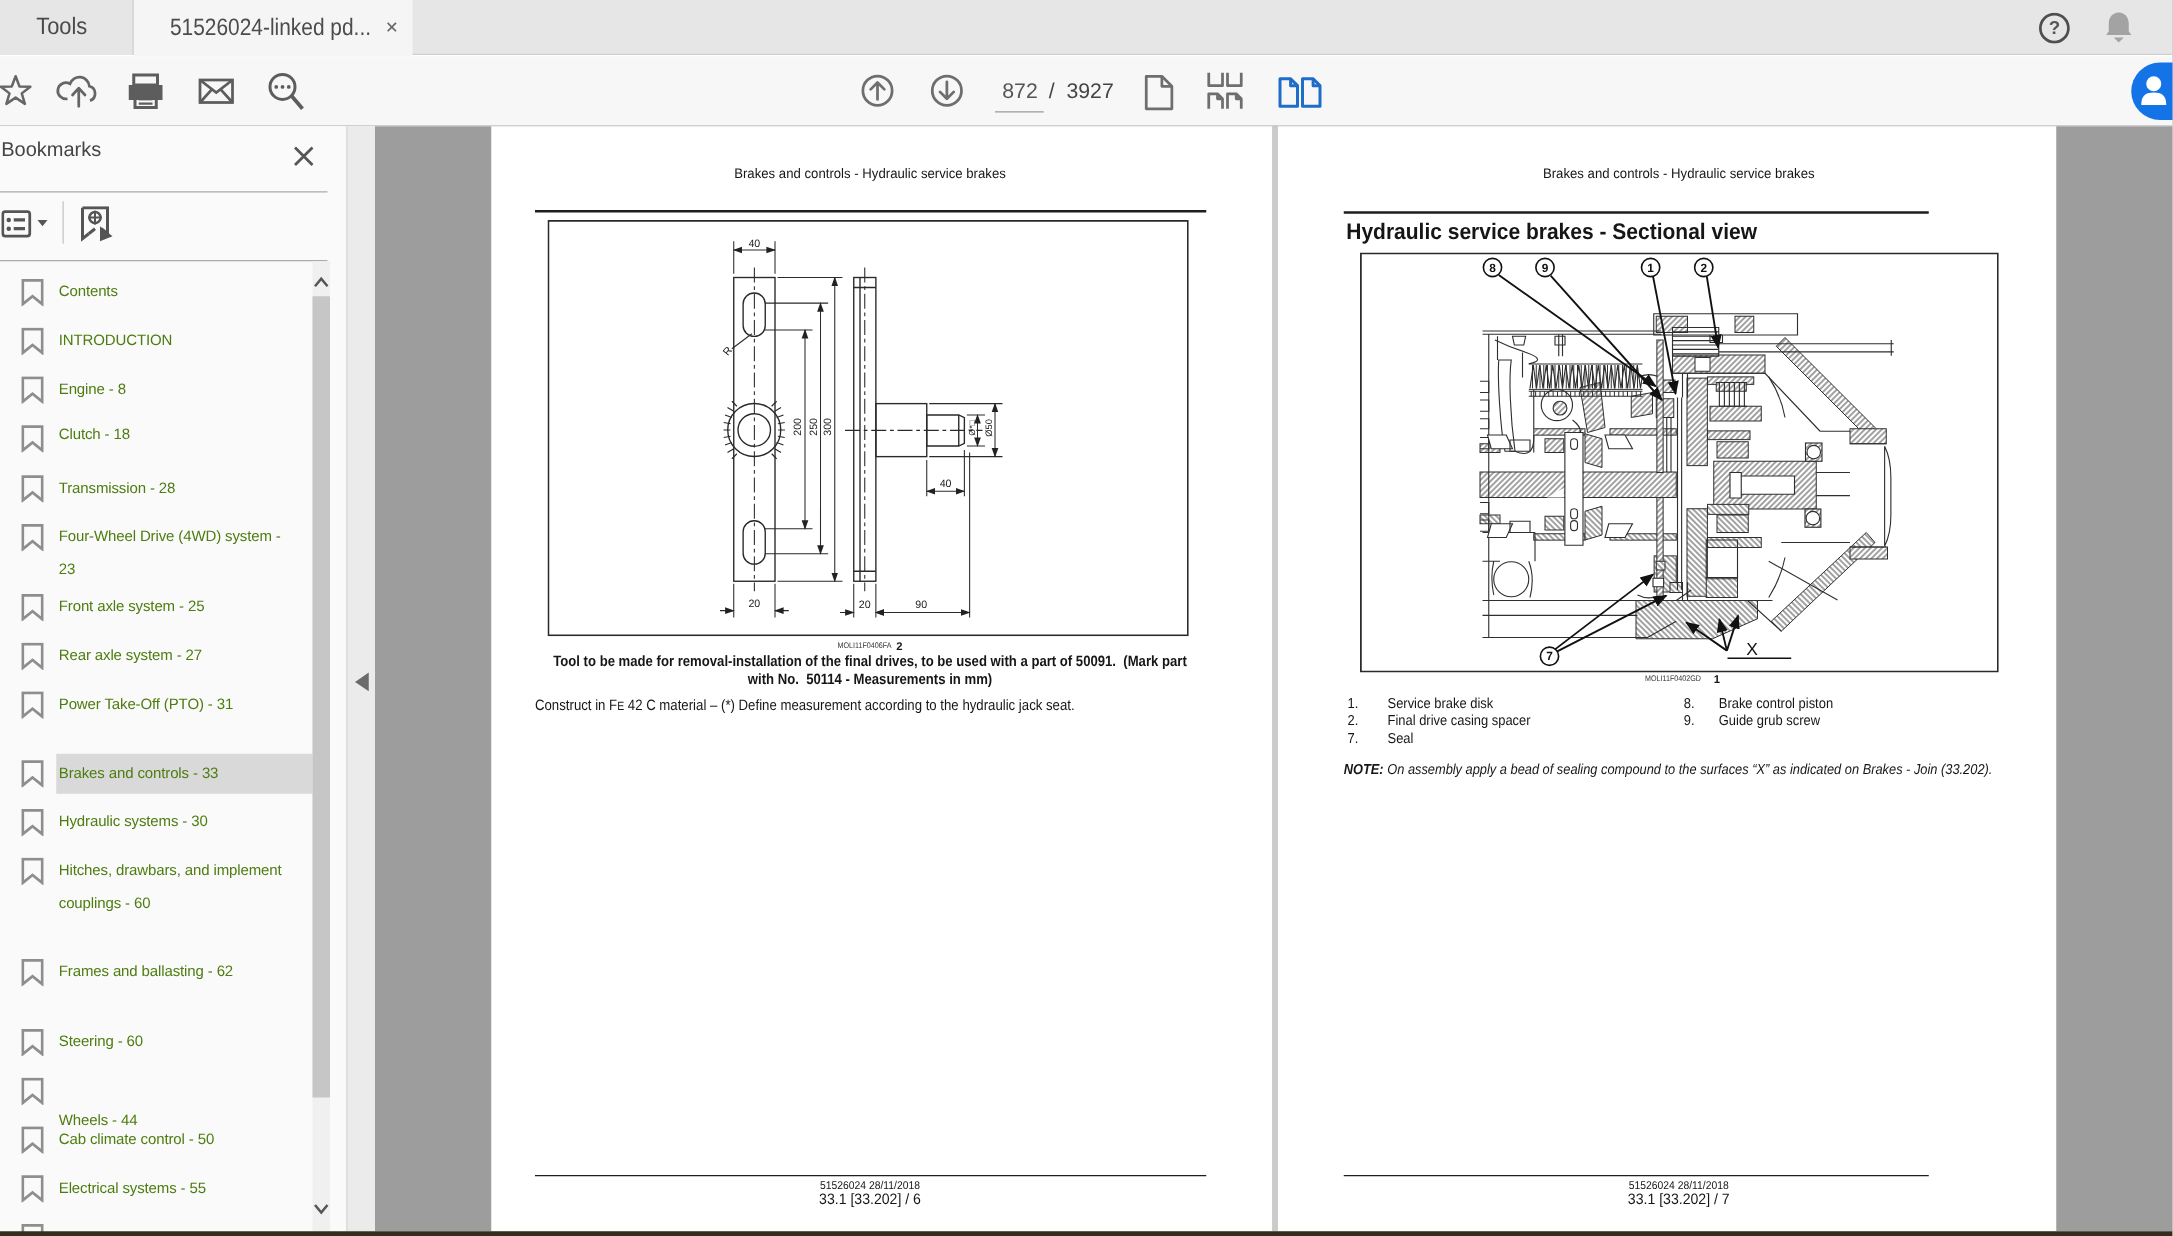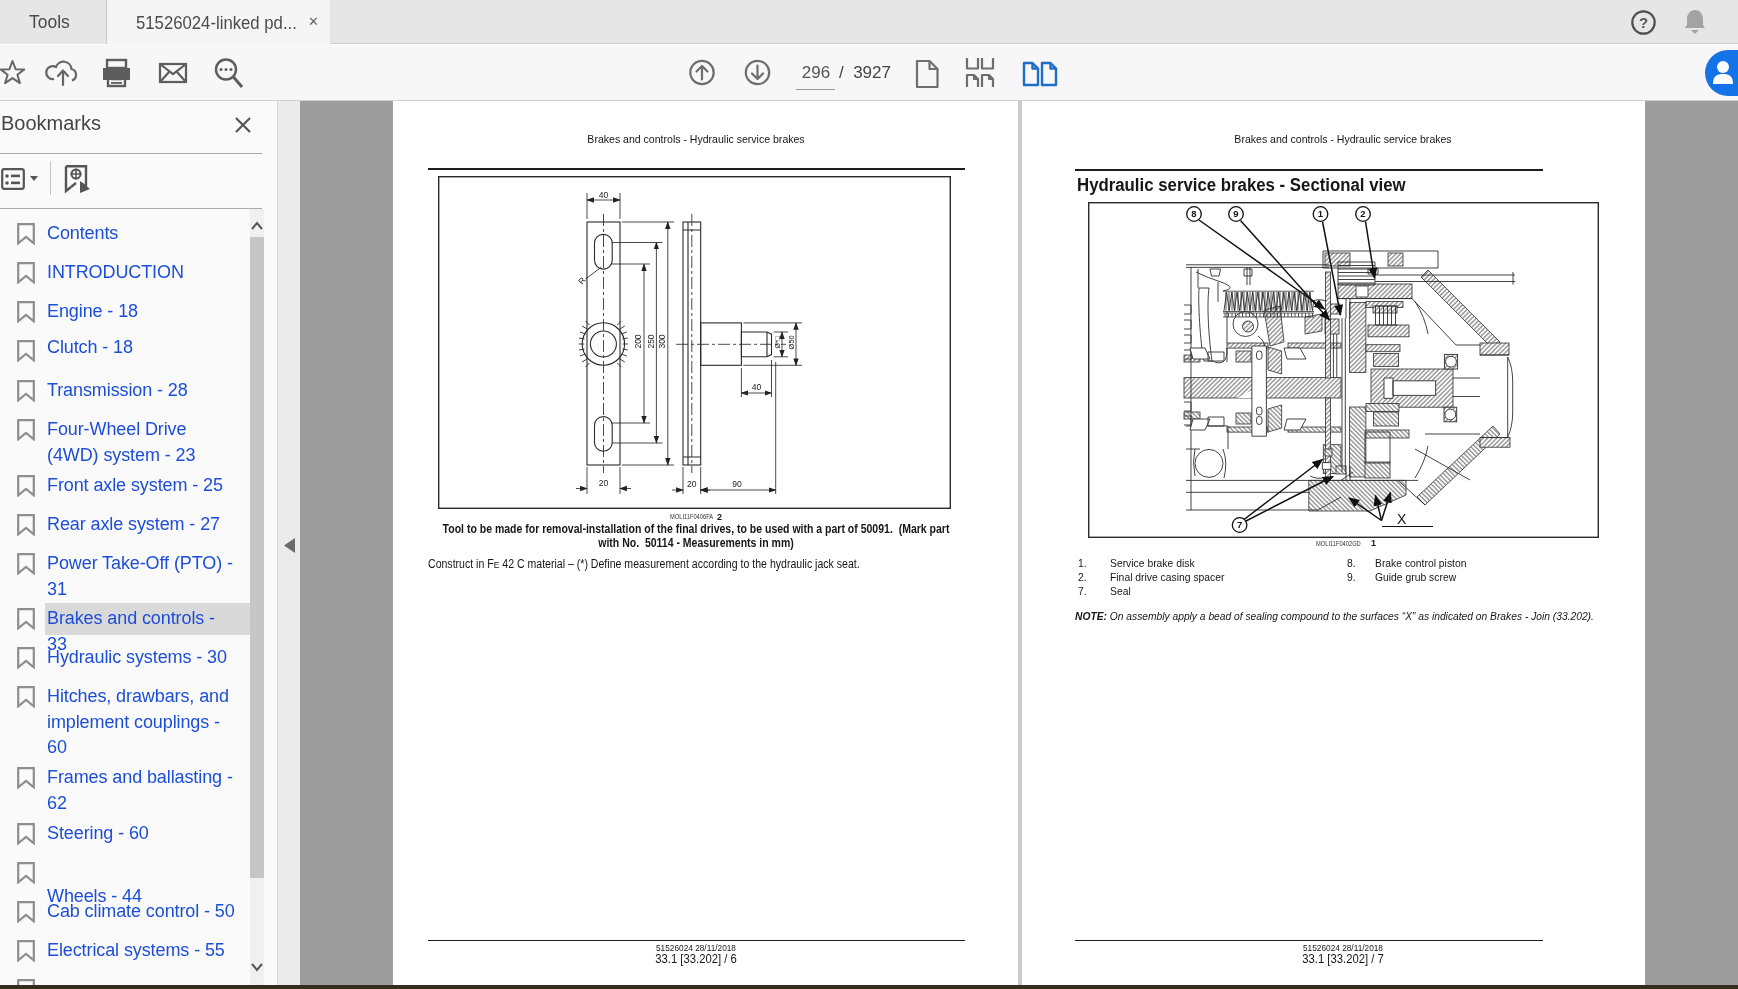--- a/index.html
+++ b/index.html
@@ -13,26 +13,26 @@
 #activetab{left:107px;top:0;width:223px;height:45px;background:#f5f5f5}
 #activetab .t{position:absolute;left:29px;top:12px;font-size:19px;color:#4c4c4c;display:inline-block;transform:scaleX(0.88);transform-origin:left center}
 #activetab .x{position:absolute;left:201px;top:14px;font-size:13px;color:#666}
 #toolbar{left:0;top:45px;width:1738px;height:56px;background:#f7f7f7;border-bottom:1px solid #cfcfcf}
 #pagenum{left:799px;top:63px;width:34px;font-size:17px;color:#555;text-align:center}
 #pagenumline{left:796px;top:89px;width:39px;height:1px;background:#9a9a9a}
 #pagetotal{left:839px;top:63px;font-size:17px;color:#444}
 #bluepill{left:1705px;top:50px;width:60px;height:46px;background:#1473e6;border-radius:23px}
 
 #sidebar{left:0;top:101px;width:277px;height:884px;background:#fafafa}
-#sbtitle{left:1px;top:112px;font-size:20px;color:#454545;font-weight:400}
+#sbtitle{left:1px;top:112px;font-size:16px;color:#454545;font-weight:400}
 #sbclose{left:235px;top:117px;width:16px;height:16px}
 .sbhr{left:0;width:262px;height:1px;background:#ababab}
 #sbsep{left:50px;top:161px;width:1px;height:34px;background:#c4c4c4}
 
-.bm{position:absolute;left:47px;font-size:18px;color:#1d4ed8;line-height:25.5px;width:191px;letter-spacing:-0.1px}
+.bm{position:absolute;left:47px;font-size:12px;color:#4d7c0f;line-height:25.5px;width:191px;letter-spacing:-0.1px}
 .bmi{position:absolute;left:17px}
 #bmhl{left:45px;top:603px;width:207px;height:32px;background:#d9d9d9}
 
 #sbtrack{left:250px;top:209px;width:14px;height:776px;background:#f0f0f0}
 #sbthumb{left:250px;top:237px;width:14px;height:641px;background:#c6c6c6}
 
 #splitter{left:277px;top:101px;width:23px;height:884px;background:#ebebeb;border-left:1px solid #d8d8d8}
 
 #docarea{left:300px;top:101px;width:1438px;height:884px;background:#9d9d9d}
 #pageL{left:393px;top:101px;width:625px;height:884px;background:#fff}
@@ -57,21 +57,21 @@
 <svg class="abs" style="left:1631px;top:10px" width="25" height="25" viewBox="0 0 25 25">
  <circle cx="12.5" cy="12.5" r="11.2" fill="none" stroke="#4f4f4f" stroke-width="2.2"></circle>
  <text x="12.5" y="17.5" font-size="15" font-weight="bold" fill="#555" text-anchor="middle" font-family="Liberation Sans">?</text>
 </svg>
 <svg class="abs" style="left:1682px;top:8px" width="26" height="28" viewBox="0 0 26 28">
  <path d="M13 2 C8 2 5 6 5 11 L5 17 L3 20 L23 20 L21 17 L21 11 C21 6 18 2 13 2 Z" fill="#a3a3a3"></path>
  <path d="M9 22 L17 22 L13 26 Z" fill="#a3a3a3"></path>
 </svg>
 
 <div class="abs" id="toolbar"></div>
-<div class="abs" id="pagenum">296</div>
+<div class="abs" id="pagenum">872</div>
 <div class="abs" id="pagenumline"></div>
 <div class="abs" id="pagetotal">/&nbsp;&nbsp;3927</div>
 <div class="abs" id="bluepill"></div>
 <svg class="abs" style="left:1712px;top:59px" width="26" height="28" viewBox="0 0 26 28">
  <circle cx="11" cy="8" r="6" fill="#fff"></circle>
  <path d="M1 25 C1 17 5 15 11 15 C17 15 21 17 21 25 Z" fill="#fff"></path>
 </svg>
 
 <svg class="abs" style="left:0px;top:58px" width="250" height="32" viewBox="0 0 250 32">
  <g fill="none" stroke="#666" stroke-width="2">
@@ -157,21 +157,21 @@
       <path d="M1.2 1.2 L16.8 1.2 L16.8 20.3 L9 14 L1.2 20.3 Z" fill="none" stroke="#8e8e8e" stroke-width="2.2"></path>
     </svg>
 <div class="bm" style="top:221px">Contents</div>
 <svg class="abs bmi" style="top:262px" width="18" height="22" viewBox="0 0 18 22">
       <path d="M1.2 1.2 L16.8 1.2 L16.8 20.3 L9 14 L1.2 20.3 Z" fill="none" stroke="#8e8e8e" stroke-width="2.2"></path>
     </svg>
 <div class="bm" style="top:260px">INTRODUCTION</div>
 <svg class="abs bmi" style="top:301px" width="18" height="22" viewBox="0 0 18 22">
       <path d="M1.2 1.2 L16.8 1.2 L16.8 20.3 L9 14 L1.2 20.3 Z" fill="none" stroke="#8e8e8e" stroke-width="2.2"></path>
     </svg>
-<div class="bm" style="top:299px">Engine - 18</div>
+<div class="bm" style="top:299px">Engine - 8</div>
 <svg class="abs bmi" style="top:340px" width="18" height="22" viewBox="0 0 18 22">
       <path d="M1.2 1.2 L16.8 1.2 L16.8 20.3 L9 14 L1.2 20.3 Z" fill="none" stroke="#8e8e8e" stroke-width="2.2"></path>
     </svg>
 <div class="bm" style="top:335px">Clutch - 18</div>
 <svg class="abs bmi" style="top:380px" width="18" height="22" viewBox="0 0 18 22">
       <path d="M1.2 1.2 L16.8 1.2 L16.8 20.3 L9 14 L1.2 20.3 Z" fill="none" stroke="#8e8e8e" stroke-width="2.2"></path>
     </svg>
 <div class="bm" style="top:378px">Transmission - 28</div>
 <svg class="abs bmi" style="top:419px" width="18" height="22" viewBox="0 0 18 22">
       <path d="M1.2 1.2 L16.8 1.2 L16.8 20.3 L9 14 L1.2 20.3 Z" fill="none" stroke="#8e8e8e" stroke-width="2.2"></path>

